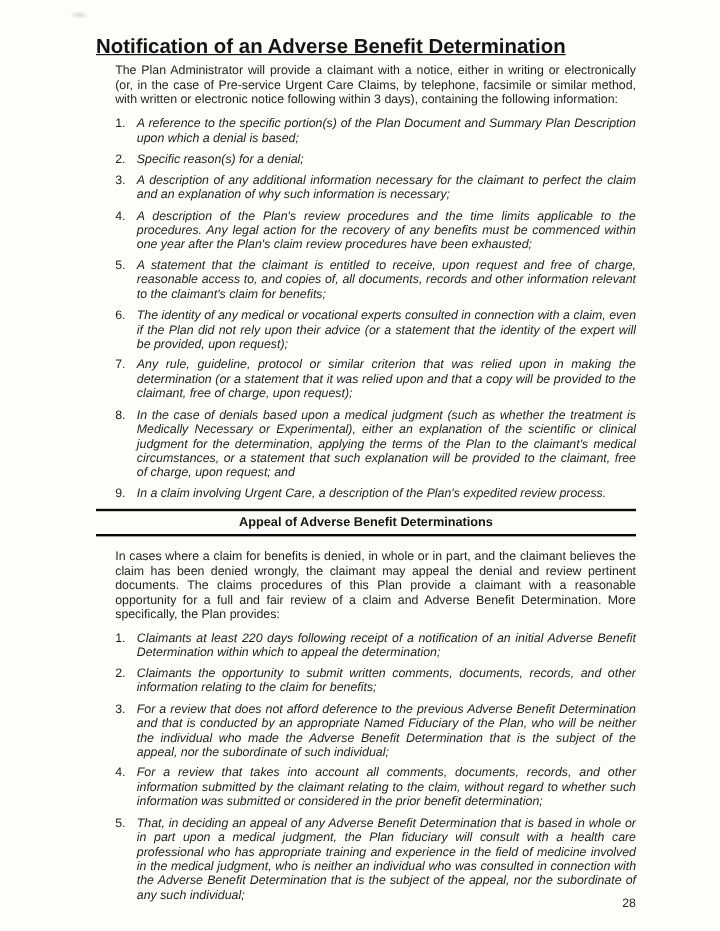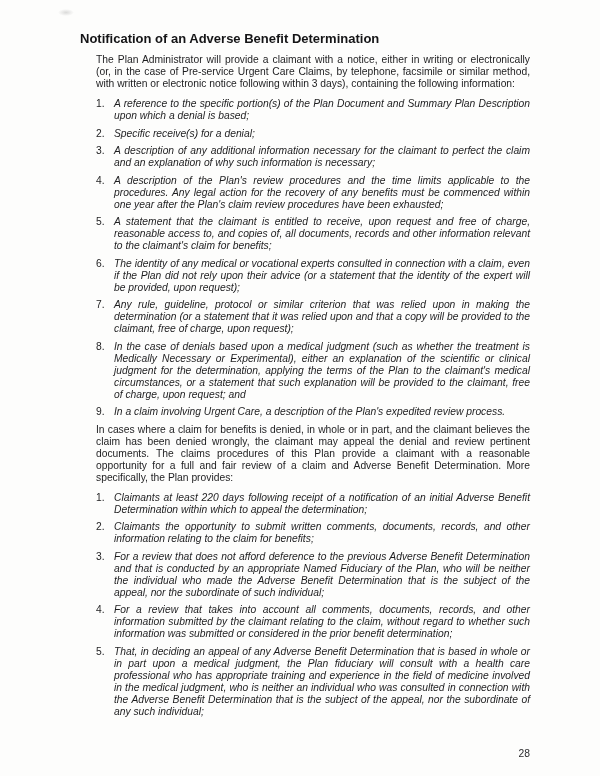--- a/index.html
+++ b/index.html
@@ -18,21 +18,22 @@
     padding: 33px 70px 0 80px;
   }
   .smudge {
     position: absolute;
     left: 58px; top: 9px;
     width: 16px; height: 7px;
     background: radial-gradient(ellipse at center, rgba(60,60,60,0.18) 0%, rgba(60,60,60,0) 70%);
   }
   .doc-heading {
     font-weight: bold;
-    font-size: 13px;
+    text-decoration: underline;
+    font-size: 17px;
     margin: 0 0 9px 0;
     color: #141416;
   }
   .para {
     text-align: justify;
     margin: 0 0 8px 16px;
   }
   .nlist { margin: 0; }
   .li {
     display: flex;
@@ -78,21 +79,21 @@
     <div class="doc-heading">Notification of an Adverse Benefit Determination</div>
     <div class="para">The Plan Administrator will provide a claimant with a notice, either in writing or electronically (or, in the case of Pre-service Urgent Care Claims, by telephone, facsimile or similar method, with written or electronic notice following within 3 days), containing the following information:</div>
 
     <div class="nlist">
       <div class="li">
         <span class="num">1.</span>
         <span class="txt">A reference to the specific portion(s) of the Plan Document and Summary Plan Description upon which a denial is based;</span>
       </div>
       <div class="li">
         <span class="num">2.</span>
-        <span class="txt">Specific receive(s) for a denial;</span>
+        <span class="txt">Specific reason(s) for a denial;</span>
       </div>
       <div class="li">
         <span class="num">3.</span>
         <span class="txt">A description of any additional information necessary for the claimant to perfect the claim and an explanation of why such information is necessary;</span>
       </div>
       <div class="li">
         <span class="num">4.</span>
         <span class="txt">A description of the Plan's review procedures and the time limits applicable to the procedures. Any legal action for the recovery of any benefits must be commenced within one year after the Plan's claim review procedures have been exhausted;</span>
       </div>
       <div class="li">
@@ -111,20 +112,21 @@
         <span class="num">8.</span>
         <span class="txt">In the case of denials based upon a medical judgment (such as whether the treatment is Medically Necessary or Experimental), either an explanation of the scientific or clinical judgment for the determination, applying the terms of the Plan to the claimant's medical circumstances, or a statement that such explanation will be provided to the claimant, free of charge, upon request; and</span>
       </div>
       <div class="li">
         <span class="num">9.</span>
         <span class="txt">In a claim involving Urgent Care, a description of the Plan's expedited review process.</span>
       </div>
     </div>
   </div>
 
+  <div class="banner">Appeal of Adverse Benefit Determinations</div>
 
   <div class="sec">
     <div class="para">In cases where a claim for benefits is denied, in whole or in part, and the claimant believes the claim has been denied wrongly, the claimant may appeal the denial and review pertinent documents. The claims procedures of this Plan provide a claimant with a reasonable opportunity for a full and fair review of a claim and Adverse Benefit Determination. More specifically, the Plan provides:</div>
 
     <div class="nlist">
       <div class="li">
         <span class="num">1.</span>
         <span class="txt">Claimants at least 220 days following receipt of a notification of an initial Adverse Benefit Determination within which to appeal the determination;</span>
       </div>
       <div class="li">

